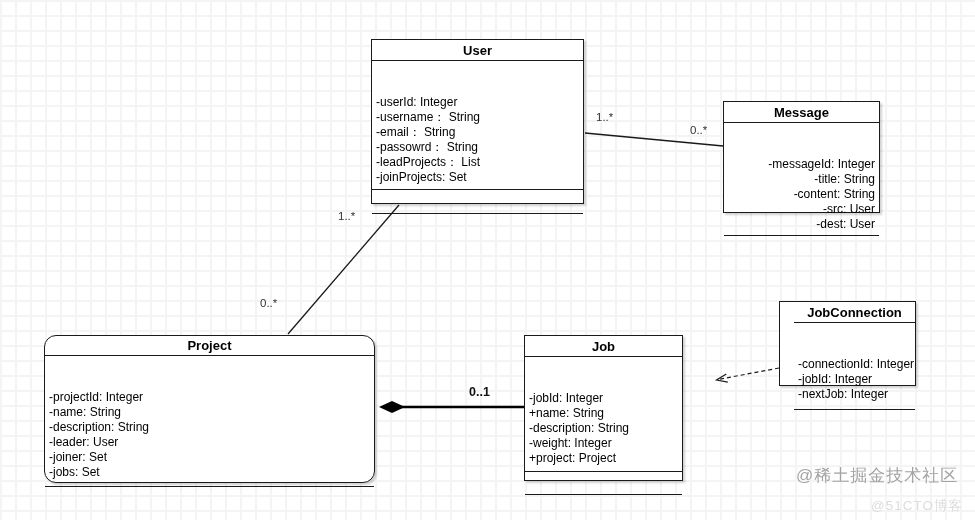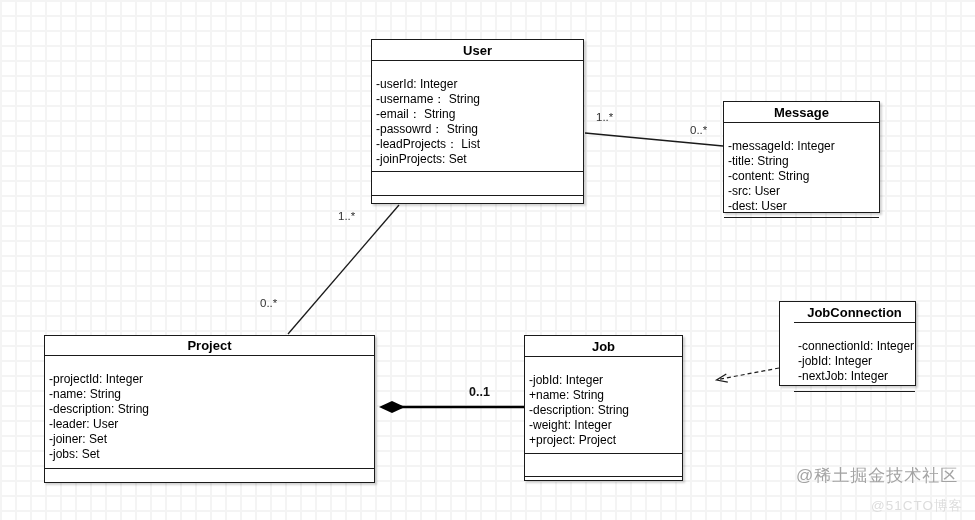--- a/index.html
+++ b/index.html
@@ -34,20 +34,21 @@
     display:flex; align-items:center; justify-content:center;
   }
   .uml-attrs {
     border-bottom:1px solid #1a1a1a;
     font-size:12px;
     line-height:15px;
     padding:3px 4px;
     flex:0 0 auto;
     white-space:nowrap;
     overflow:hidden;
+    margin-top:18px;
   }
   .uml-thin {
     border-bottom:1px solid #1a1a1a;
     flex:0 0 auto;
   }
   .uml-empty { flex:1 1 auto; }
   .attr { height:15px; }
   svg.edges {
     position:absolute; left:0; top:0;
     width:975px; height:520px;
@@ -110,31 +111,31 @@
       <div class="attr">-passowrd： String</div>
       <div class="attr">-leadProjects： List</div>
       <div class="attr">-joinProjects: Set</div>
     </div>
     <div class="uml-thin" style="height:11px;"></div>
     <div class="uml-empty"></div>
   </div>
 
   <div class="uml-class" style="left:723px; top:101px; width:157px; height:112px;">
     <div class="uml-title" style="height:21px;">Message</div>
-    <div class="uml-attrs" style="height:82px;">
+    <div class="uml-attrs" style="height:82px;text-align:right;">
       <div class="attr">-messageId: Integer</div>
       <div class="attr">-title: String</div>
       <div class="attr">-content: String</div>
       <div class="attr">-src: User</div>
       <div class="attr">-dest: User</div>
     </div>
     <div class="uml-empty"></div>
   </div>
 
-  <div class="uml-class" style="left:44px; top:335px; width:331px; height:148px;">
+  <div class="uml-class" style="left:44px; top:335px; width:331px; height:148px;border-radius:12px;">
     <div class="uml-title" style="height:20px;">Project</div>
     <div class="uml-attrs" style="height:100px;">
       <div class="attr">-projectId: Integer</div>
       <div class="attr">-name: String</div>
       <div class="attr">-description: String</div>
       <div class="attr">-leader: User</div>
       <div class="attr">-joiner: Set</div>
       <div class="attr">-jobs: Set</div>
     </div>
     <div class="uml-empty"></div>

